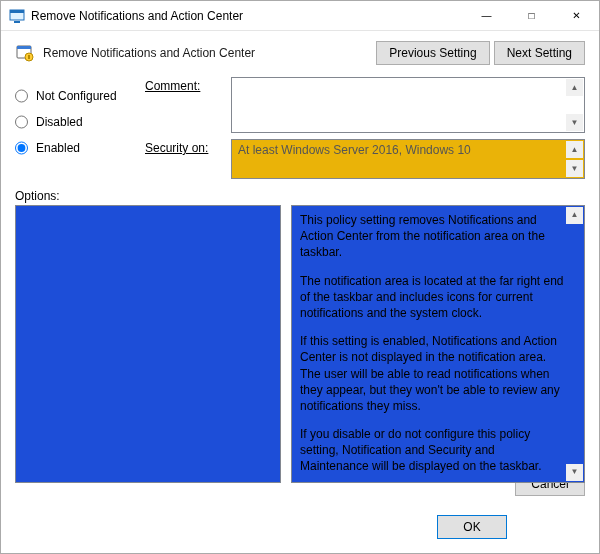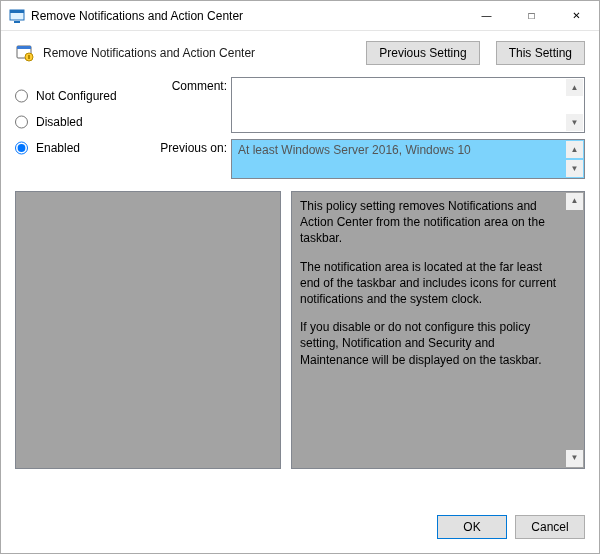--- a/index.html
+++ b/index.html
@@ -38,55 +38,55 @@
 
   .header-row {
     display: flex; align-items: center;
     padding: 10px 14px 6px 14px;
     gap: 8px;
   }
   .policy-icon {
     width: 20px; height: 20px; flex: 0 0 auto;
   }
   .policy-title { flex: 1; font-size: 12px; color: #1a1a1a; }
-  .navbtns { display: flex; gap: 16px; border-radius: 12px; }
+  .navbtns { display: flex; gap: 4px; border-radius: 12px; }
   .btn {
     background: #e1e1e1;
     border: 1px solid #adadad;
     padding: 4px 12px;
     font-family: inherit;
     font-size: 12px;
     min-width: 70px;
     height: 24px;
   }
-  .btn.default { border-color: #0078d7; }
+  .btn.default { border-color: #0078d7; margin-top: 43px; }
 
   .config-area {
     display: flex;
     padding: 6px 14px 4px 14px;
     gap: 10px;
   }
   .radios { width: 120px; padding-top: 6px; }
   .radio-row { display: flex; margin: 6px 0 12px 0; gap: 4px; font-size: 12px; }
   .radio-row input { margin: 0 4px 0 0; }
   .fields { flex: 1; display: flex; flex-direction: column; gap: 6px; }
   .field-row { display: flex; align-items: flex-start; gap: 4px; }
-  .field-label { width: 82px; text-align: right; padding-top: 2px; font-size: 12px; }
+  .field-label { width: 82px; text-align: left; padding-top: 2px; font-size: 12px; text-decoration: underline; }
   .sunken {
     flex: 1;
     background: #fff;
     border: 1px solid #828790;
     position: relative;
     font-size: 12px;
     padding: 3px 18px 3px 6px;
     min-height: 22px;
     color: #000;
   }
   .sunken.multiline { height: 56px; }
-  .sunken.supported { height: 40px; background: #7dd3fc; color: #555; }
+  .sunken.supported { height: 40px; background: #eab308; color: #555; }
   .scroll-arrow {
     position: absolute; right: 1px; width: 17px; height: 17px;
     display: flex; align-items: center; justify-content: center;
     color: #606060; font-size: 8px;
     background: #f0f0f0;
   }
   .scroll-arrow.up { top: 1px; }
   .scroll-arrow.down { bottom: 1px; }
 
   .labels-row {
@@ -95,21 +95,21 @@
   .labels-row .left { width: 274px; }
   .labels-row .right { flex: 1; }
 
   .panes {
     display: flex; gap: 10px;
     padding: 0 14px;
     flex: 1;
     min-height: 0;
   }
   .pane {
-    background: #a3a3a3;
+    background: #1d4ed8;
     border: 1px solid #828790;
     overflow: hidden;
     position: relative;
   }
   .pane.options { width: 266px; height: 278px; }
   .pane.help { flex: 1; height: 278px; padding: 6px 20px 6px 8px; font-size: 12px; line-height: 1.35; }
   .help-para { margin: 0 0 12px 0; }
   .pane.help .scroll-arrow.up { top: 1px; }
   .pane.help .scroll-arrow.down { bottom: 1px; }
 
@@ -144,21 +144,21 @@
       <svg viewBox="0 0 20 20" width="20" height="20">
         <rect x="2" y="3" width="14" height="12" rx="1" fill="#fff" stroke="#666"></rect>
         <rect x="2" y="3" width="14" height="3" fill="#3a7bd5"></rect>
         <circle cx="14" cy="14" r="4" fill="#ffcc33" stroke="#b78b00"></circle>
         <rect x="13" y="12" width="2" height="4" fill="#b78b00"></rect>
       </svg>
     </span>
     <span class="policy-title">Remove Notifications and Action Center</span>
     <div class="navbtns">
       <button class="btn">Previous Setting</button>
-      <button class="btn">This Setting</button>
+      <button class="btn">Next Setting</button>
     </div>
   </div>
 
   <div class="config-area">
     <div class="radios">
       <label class="radio-row">
         <input type="radio" name="state" style="">
         <span>Not Configured</span>
       </label>
       <label class="radio-row">
@@ -174,38 +174,40 @@
     <div class="fields">
       <div class="field-row">
         <div class="field-label">Comment:</div>
         <div class="sunken multiline">
           <span></span>
           <div class="scroll-arrow up">▲</div>
           <div class="scroll-arrow down">▼</div>
         </div>
       </div>
       <div class="field-row">
-        <div class="field-label">Previous on:</div>
+        <div class="field-label">Security on:</div>
         <div class="sunken supported">
           <span>At least Windows Server 2016, Windows 10</span>
           <div class="scroll-arrow up">▲</div>
           <div class="scroll-arrow down">▼</div>
         </div>
       </div>
     </div>
   </div>
 
   <div class="labels-row">
+    <div class="left">Options:</div>
   </div>
 
   <div class="panes">
     <div class="pane options"></div>
     <div class="pane help">
       <p class="help-para">This policy setting removes Notifications and Action Center from the notification area on the taskbar.</p>
-      <p class="help-para">The notification area is located at the far least end of the taskbar and includes icons for current notifications and the system clock.</p>
+      <p class="help-para">The notification area is located at the far right end of the taskbar and includes icons for current notifications and the system clock.</p>
+      <p class="help-para">If this setting is enabled, Notifications and Action Center is not displayed in the notification area. The user will be able to read notifications when they appear, but they won't be able to review any notifications they miss.</p>
       <p class="help-para">If you disable or do not configure this policy setting, Notification and Security and Maintenance will be displayed on the taskbar.</p>
 
       <div class="scroll-arrow up">▲</div>
       <div class="scroll-arrow down">▼</div>
     </div>
   </div>
 
   <div class="footer">
     <button class="btn default">OK</button>
     <button class="btn">Cancel</button>

